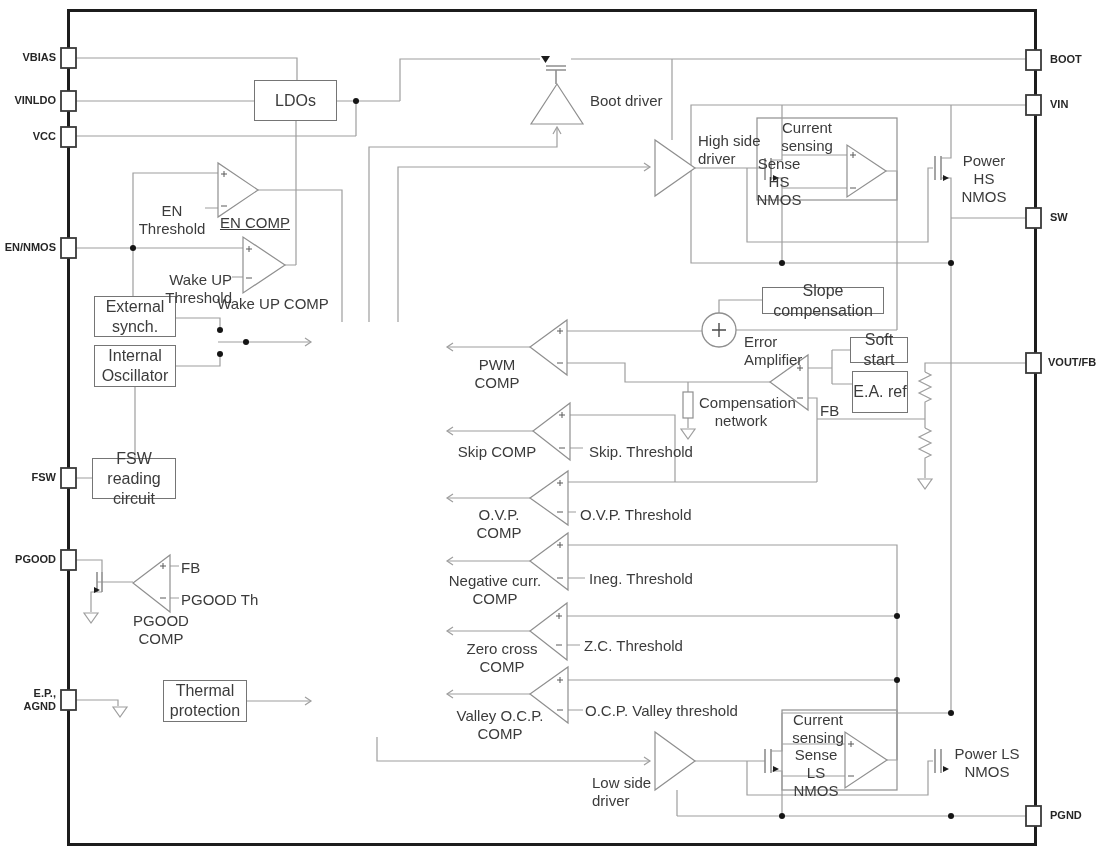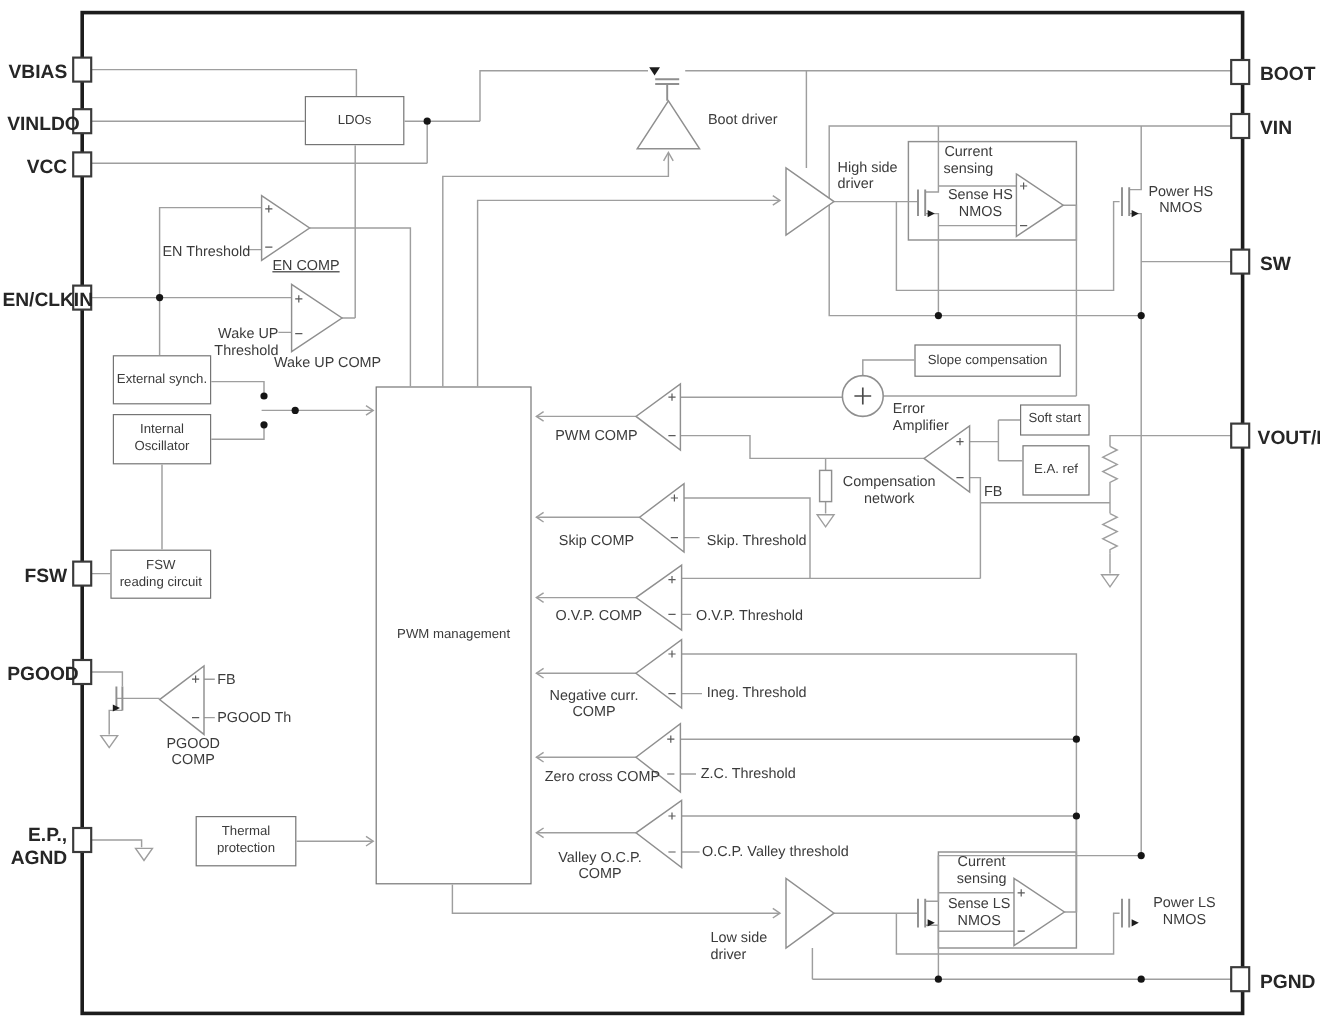--- a/index.html
+++ b/index.html
@@ -1,24 +1,24 @@
 <!DOCTYPE html>
 <html><head>
 <meta charset="utf-8">
 <style>
   html,body{margin:0;padding:0;background:#fff;}
   .canvas{position:relative;width:1100px;height:853px;background:#fff;
           font-family:"Liberation Sans",sans-serif;overflow:hidden;}
   .canvas svg{position:absolute;left:0;top:0;z-index:1;}
   .blk{position:absolute;z-index:2;background:#fff;border:1.4px solid #757575;
        display:flex;align-items:center;justify-content:center;text-align:center;
-       font-size:11px;color:#3b3b3b;white-space:pre-line;line-height:1.25;box-sizing:border-box;}
-  .lbl{position:absolute;z-index:3;font-size:12px;color:#3b3b3b;white-space:pre-line;
+       font-size:16px;color:#3b3b3b;white-space:pre-line;line-height:1.25;box-sizing:border-box;}
+  .lbl{position:absolute;z-index:3;font-size:15px;color:#3b3b3b;white-space:pre-line;
        line-height:1.2;}
-  .pinlbl{font-weight:bold;color:#262626;font-size:16px;}
+  .pinlbl{font-weight:bold;color:#262626;font-size:11px;}
   .r{text-align:right;} .c{text-align:center;}
 </style>
 </head>
 <body>
 
 <div class="canvas">
 
 <svg width="1100" height="853" viewBox="0 0 1100 853">
 
   <rect x="68.5" y="10.5" width="967" height="834" fill="none" stroke="#1c1c1c" stroke-width="3"></rect>
@@ -182,49 +182,48 @@
 </svg>
 
 <div class="blk" style="left:254px;top:80px;width:83px;height:41px;">LDOs</div>
 <div class="blk" style="left:94px;top:296px;width:82px;height:41px;">External synch.</div>
 <div class="blk" style="left:94px;top:345px;width:82px;height:42px;">Internal
 Oscillator</div>
 <div class="blk" style="left:92px;top:458px;width:84px;height:41px;">FSW
 reading circuit</div>
 <div class="blk" style="left:163px;top:680px;width:84px;height:42px;">Thermal
 protection</div>
-<div class="blk" style="left:313px;top:322px;width:130px;height:415px;">PWM management</div>
 <div class="blk" style="left:762px;top:287px;width:122px;height:27px;">Slope compensation</div>
 <div class="blk" style="left:850px;top:337px;width:58px;height:26px;">Soft start</div>
 <div class="blk" style="left:852px;top:371px;width:56px;height:42px;">E.A. ref</div>
 
 <div class="lbl pinlbl r" style="left:6px;top:51px;width:50px;">VBIAS</div>
 <div class="lbl pinlbl r" style="left:6px;top:94px;width:50px;">VINLDO</div>
 <div class="lbl pinlbl r" style="left:6px;top:130px;width:50px;">VCC</div>
-<div class="lbl pinlbl r" style="left:2px;top:241px;width:54px;">EN/CLKIN</div>
+<div class="lbl pinlbl r" style="left:2px;top:241px;width:54px;">EN/NMOS</div>
 <div class="lbl pinlbl r" style="left:6px;top:471px;width:50px;">FSW</div>
 <div class="lbl pinlbl r" style="left:6px;top:553px;width:50px;">PGOOD</div>
 <div class="lbl pinlbl r" style="left:6px;top:687px;width:50px;">E.P.,
 AGND</div>
 <div class="lbl pinlbl" style="left:1050px;top:53px;">BOOT</div>
 <div class="lbl pinlbl" style="left:1050px;top:98px;">VIN</div>
 <div class="lbl pinlbl" style="left:1050px;top:211px;">SW</div>
 <div class="lbl pinlbl" style="left:1048px;top:356px;">VOUT/FB</div>
 <div class="lbl pinlbl" style="left:1050px;top:809px;">PGND</div>
 
 <div class="lbl r" style="left:133px;top:202px;width:78px;text-align:center;">EN Threshold</div>
 <div class="lbl c" style="left:213px;top:214px;width:84px;text-decoration:underline;">EN COMP</div>
 <div class="lbl r" style="left:128px;top:271px;width:104px;">Wake UP Threshold</div>
 <div class="lbl c" style="left:217px;top:295px;width:112px;">Wake UP COMP</div>
 <div class="lbl" style="left:590px;top:92px;">Boot driver</div>
 <div class="lbl" style="left:698px;top:132px;">High side
 driver</div>
 <div class="lbl c" style="left:772px;top:119px;width:70px;">Current
 sensing</div>
-<div class="lbl c" style="left:786px;top:155px;width:62px;">Sense HS
+<div class="lbl c" style="left:748px;top:155px;width:62px;">Sense HS
 NMOS</div>
 <div class="lbl c" style="left:951px;top:152px;width:66px;">Power HS
 NMOS</div>
 <div class="lbl c" style="left:457px;top:356px;width:80px;">PWM COMP</div>
 <div class="lbl c" style="left:457px;top:443px;width:80px;">Skip COMP</div>
 <div class="lbl" style="left:589px;top:443px;">Skip. Threshold</div>
 <div class="lbl c" style="left:459px;top:506px;width:80px;">O.V.P. COMP</div>
 <div class="lbl" style="left:580px;top:506px;">O.V.P. Threshold</div>
 <div class="lbl c" style="left:440px;top:572px;width:110px;">Negative curr. COMP</div>
 <div class="lbl" style="left:589px;top:570px;">Ineg. Threshold</div>

